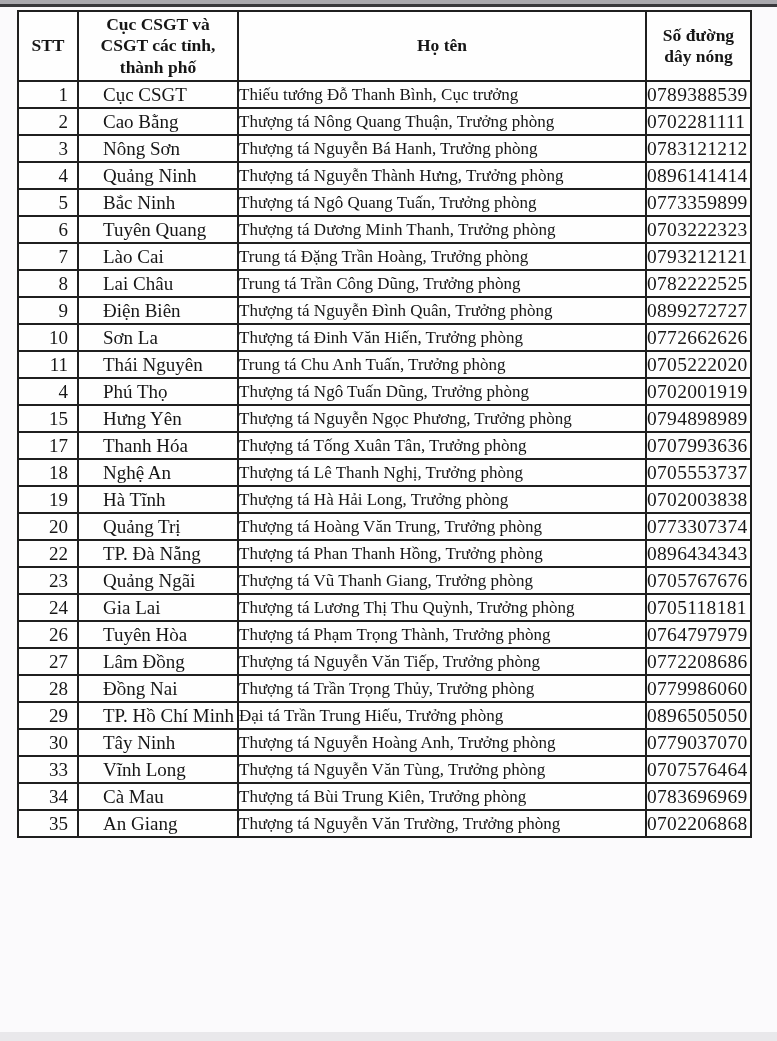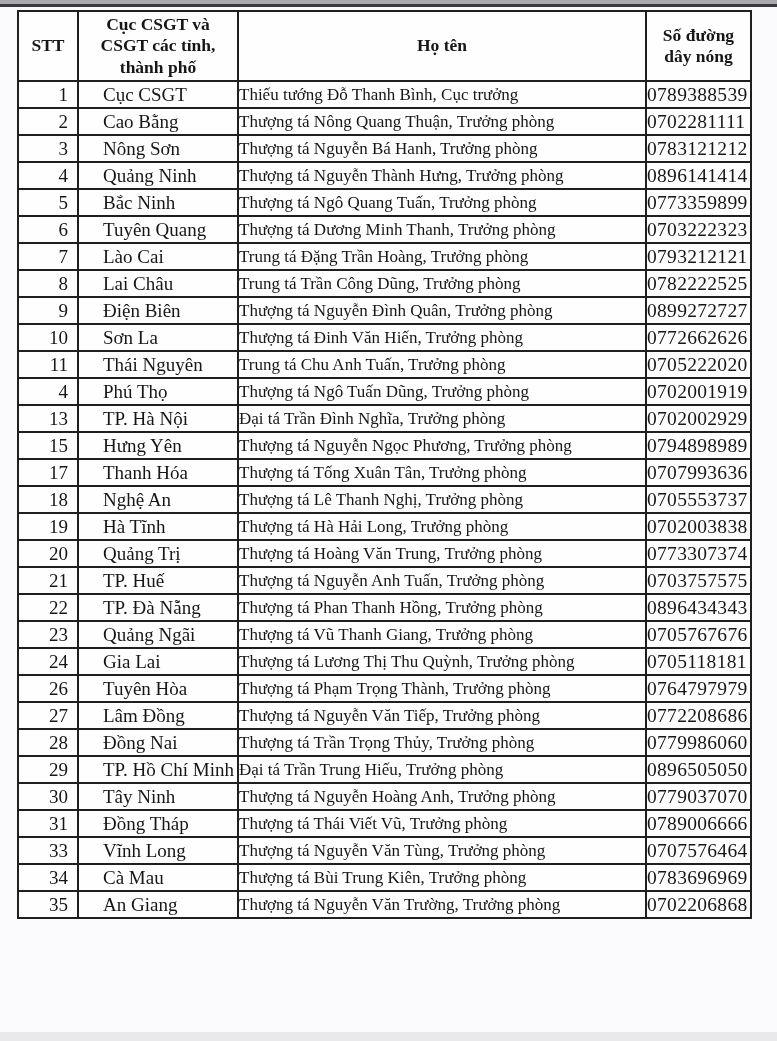--- a/index.html
+++ b/index.html
@@ -259,34 +259,20 @@
           <span class="cell-text fit">Phú Thọ</span>
         </td>
     <td class="c-name">
           <span class="cell-text fit">Thượng tá Ngô Tuấn Dũng, Trưởng phòng</span>
         </td>
     <td class="c-phone">
           <span class="cell-text fit">0702001919</span>
         </td>
   </tr>
 
-  <tr>
-    <td class="c-stt">
-          <span class="cell-text">13</span>
-        </td>
-    <td class="c-unit">
-          <span class="cell-text fit">TP. Hà Nội</span>
-        </td>
-    <td class="c-name">
-          <span class="cell-text fit">Đại tá Trần Đình Nghĩa, Trưởng phòng</span>
-        </td>
-    <td class="c-phone">
-          <span class="cell-text fit">0702002929</span>
-        </td>
-  </tr>
 
 
   <tr>
     <td class="c-stt">
           <span class="cell-text">15</span>
         </td>
     <td class="c-unit">
           <span class="cell-text fit">Hưng Yên</span>
         </td>
     <td class="c-name">
@@ -351,34 +337,20 @@
           <span class="cell-text fit">Quảng Trị</span>
         </td>
     <td class="c-name">
           <span class="cell-text fit">Thượng tá Hoàng Văn Trung, Trưởng phòng</span>
         </td>
     <td class="c-phone">
           <span class="cell-text fit">0773307374</span>
         </td>
   </tr>
 
-  <tr>
-    <td class="c-stt">
-          <span class="cell-text">21</span>
-        </td>
-    <td class="c-unit">
-          <span class="cell-text fit">TP. Huế</span>
-        </td>
-    <td class="c-name">
-          <span class="cell-text fit">Thượng tá Nguyễn Anh Tuấn, Trưởng phòng</span>
-        </td>
-    <td class="c-phone">
-          <span class="cell-text fit">0703757575</span>
-        </td>
-  </tr>
 
   <tr>
     <td class="c-stt">
           <span class="cell-text">22</span>
         </td>
     <td class="c-unit">
           <span class="cell-text fit">TP. Đà Nẵng</span>
         </td>
     <td class="c-name">
           <span class="cell-text fit">Thượng tá Phan Thanh Hồng, Trưởng phòng</span>
@@ -487,34 +459,20 @@
           <span class="cell-text fit">Tây Ninh</span>
         </td>
     <td class="c-name">
           <span class="cell-text fit">Thượng tá Nguyễn Hoàng Anh, Trưởng phòng</span>
         </td>
     <td class="c-phone">
           <span class="cell-text fit">0779037070</span>
         </td>
   </tr>
 
-  <tr>
-    <td class="c-stt">
-          <span class="cell-text">31</span>
-        </td>
-    <td class="c-unit">
-          <span class="cell-text fit">Đồng Tháp</span>
-        </td>
-    <td class="c-name">
-          <span class="cell-text fit">Thượng tá Thái Viết Vũ, Trưởng phòng</span>
-        </td>
-    <td class="c-phone">
-          <span class="cell-text fit">0789006666</span>
-        </td>
-  </tr>
 
 
   <tr>
     <td class="c-stt">
           <span class="cell-text">33</span>
         </td>
     <td class="c-unit">
           <span class="cell-text fit">Vĩnh Long</span>
         </td>
     <td class="c-name">

